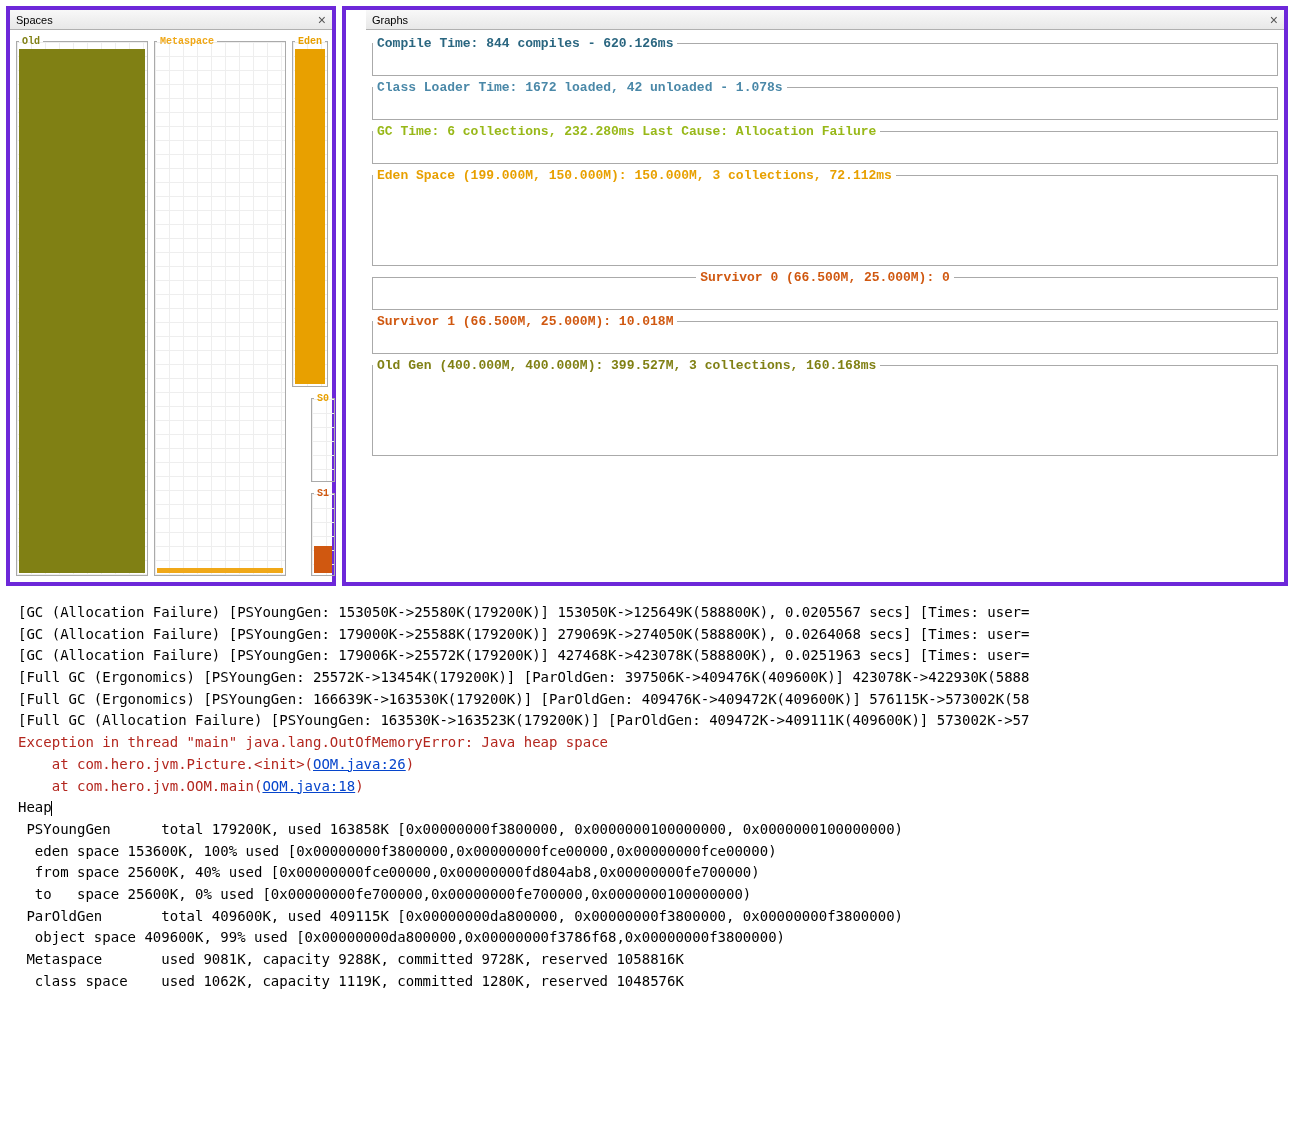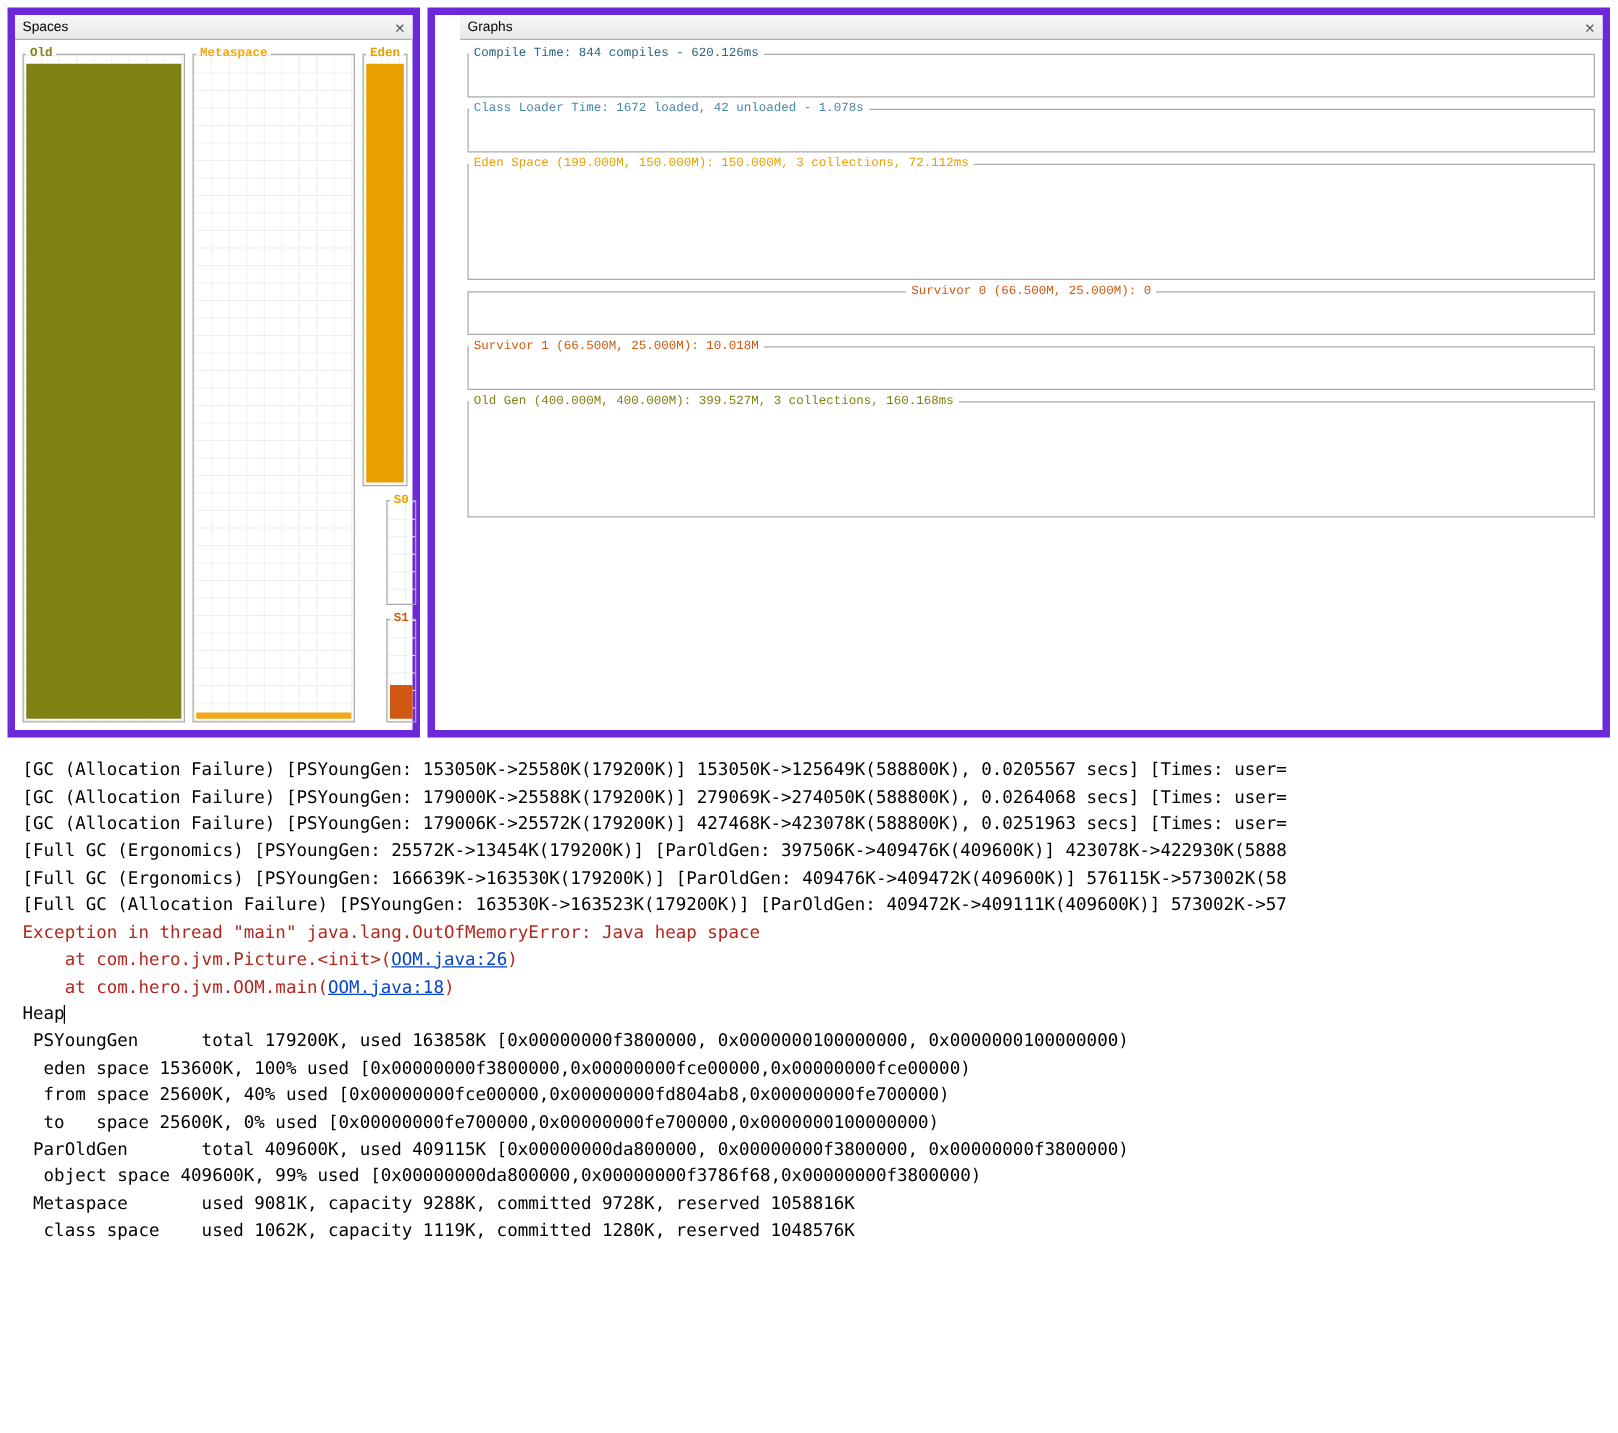--- a/index.html
+++ b/index.html
@@ -1,35 +1,35 @@
 <!DOCTYPE html>
 <html><head>
 <meta charset="utf-8">
 <style>
 * { box-sizing: border-box; margin: 0; padding: 0; }
 body { font-family: "Courier New", monospace; font-size: 11px; background: #fff; width: 1294px; }
 .top-area { display: flex; gap: 6px; padding: 6px; }
-.panel { border: 6px solid #6d28d9; position: relative; background: #fff; }
+.panel { border: 4px solid #6d28d9; position: relative; background: #fff; }
 .panel-header { display: flex; justify-content: space-between; align-items: center; padding: 2px 6px; background: linear-gradient(#f8f8f8,#e8e8e8); border-bottom: 1px solid #b0b0b0; font-family: Arial, sans-serif; font-size: 11px; height: 20px; }
 .panel-header .close { cursor: pointer; font-size: 14px; color: #555; }
 .spaces-panel { width: 330px; }
 .spaces-body { display: flex; gap: 6px; padding: 6px; height: 552px; }
 fieldset.space-box { border: 1px solid #aaa; padding: 2px; position: relative; display: flex; flex-direction: column; justify-content: flex-end; }
 fieldset.space-box legend { padding: 0 3px; font-weight: bold; font-size: 10px; }
 .grid-bg { background-image: linear-gradient(to right, #eee 1px, transparent 1px), linear-gradient(to bottom, #eee 1px, transparent 1px); background-size: 14px 14px; }
 .space-fill { width: 100%; }
 .col-meta { flex: 1; }
 .col-old { flex: 1; }
 .col-right { width: 34px; display: flex; flex-direction: column; gap: 6px; }
 .eden-box { flex: 2.1; }
 .s0-box, .s1-box { flex: 0.5; margin-left: 19px; }
 .graphs-panel { flex: 1; padding-left: 20px; }
 .graphs-body { padding: 6px; display: flex; flex-direction: column; gap: 4px; }
 fieldset.graph-box { border: 1px solid #aaa; position: relative; }
-fieldset.graph-box legend { padding: 0 4px; font-weight: normal; font-size: 10px; }
+fieldset.graph-box legend { padding: 0 4px; font-weight: bold; font-size: 13px; }
 .graph-inner { height: 100%; position: relative; overflow: hidden; }
 .graph-svg { position: absolute; right: 0; bottom: 0; height: 100%; }
 .console { padding: 10px 18px; font-family: "Menlo", "Consolas", monospace; font-size: 14px; line-height: 1.55; white-space: pre; overflow: hidden; }
 .console .black { color: #000; }
 .console .red { color: #b3261e; }
 .console .link { color: #0645cc; text-decoration: underline; cursor: pointer; }
 .caret { display:inline-block; width:1px; height:15px; background:#000; vertical-align:middle; margin-left:-1px;}
 </style>
 </head>
 <body>
@@ -82,20 +82,32 @@
           </div>
         </fieldset>
         <fieldset class="graph-box" style="height: 40px;">
           <legend style="color: rgb(74, 136, 168);">Class Loader Time: 1672 loaded, 42 unloaded - 1.078s</legend>
           <div class="graph-inner grid-bg">
             <svg class="graph-svg" viewBox="0 0 80 32" preserveAspectRatio="none" style="width:80px">
               <polygon points="0,30 6,12 10,28 14,6 20,26 26,10 32,28 40,8 48,26 56,6 64,28 64,32 0,32" fill="#4a88a8"></polygon>
             </svg>
           </div>
         </fieldset>
+        <fieldset class="graph-box" style="height: 40px;">
+          <legend style="color: rgb(152, 184, 24);">GC Time: 6 collections, 232.280ms Last Cause: Allocation Failure</legend>
+          <div class="graph-inner grid-bg">
+            <svg class="graph-svg" viewBox="0 0 80 32" preserveAspectRatio="none" style="width:80px">
+              <rect x="4" y="10" width="3" height="22" fill="#98b818"></rect>
+              <rect x="14" y="6" width="3" height="26" fill="#98b818"></rect>
+              <rect x="28" y="12" width="3" height="20" fill="#98b818"></rect>
+              <rect x="44" y="4" width="3" height="28" fill="#98b818"></rect>
+              <rect x="56" y="8" width="3" height="24" fill="#98b818"></rect>
+            </svg>
+          </div>
+        </fieldset>
         <fieldset class="graph-box" style="height: 98px;">
           <legend style="color: rgb(232, 160, 0);">Eden Space (199.000M, 150.000M): 150.000M, 3 collections, 72.112ms</legend>
           <div class="graph-inner grid-bg">
             <svg class="graph-svg" viewBox="0 0 80 90" preserveAspectRatio="none" style="width:80px">
               <polygon points="0,90 0,10 18,10 18,90 22,90 22,10 40,10 40,90 44,90 44,10 62,10 62,90 66,90 66,10 80,10 80,90" fill="#e8a000"></polygon>
             </svg>
           </div>
         </fieldset>
         <fieldset class="graph-box" style="height: 40px;">
           <legend style="color: rgb(208, 88, 16); text-align: center;">Survivor 0 (66.500M, 25.000M): 0</legend>

